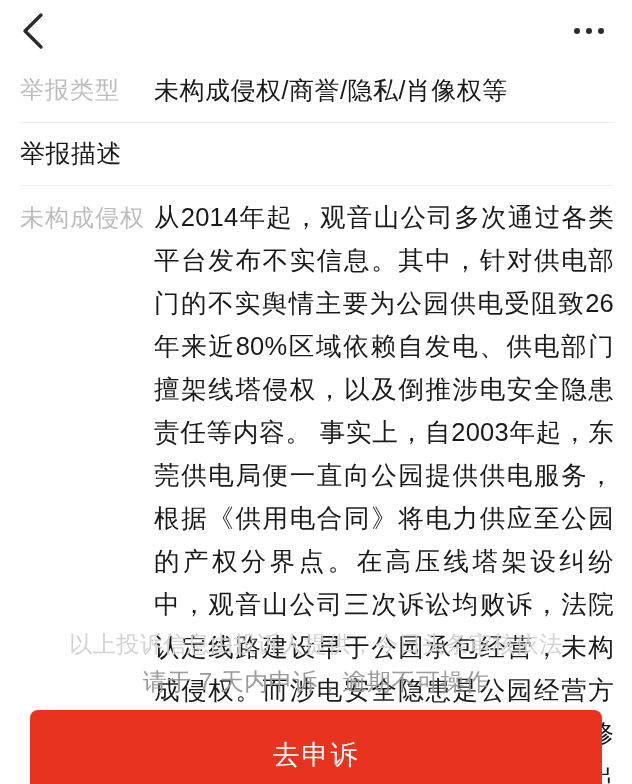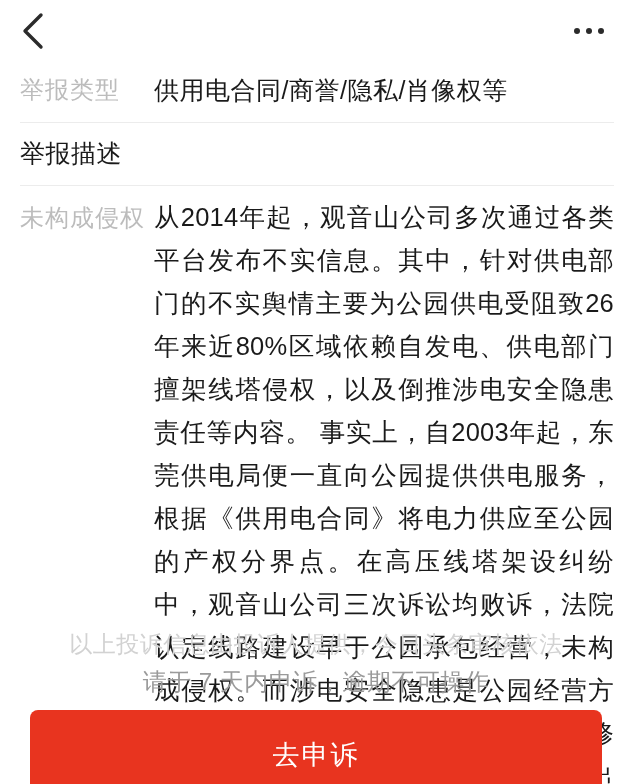--- a/index.html
+++ b/index.html
@@ -167,21 +167,21 @@
       <span class="more-dot"></span>
       <span class="more-dot"></span>
       <span class="more-dot"></span>
     </div>
   </div>
 
   <div class="content">
 
     <div class="row">
       <div class="row-label">举报类型</div>
-      <div class="row-value">供用电合同/商誉/隐私/肖像权等</div>
+      <div class="row-value">未构成侵权/商誉/隐私/肖像权等</div>
     </div>
 
     <div class="divider"></div>
 
     <div class="row">
       <div class="row-value">举报描述</div>
     </div>
 
     <div class="divider"></div>
 

